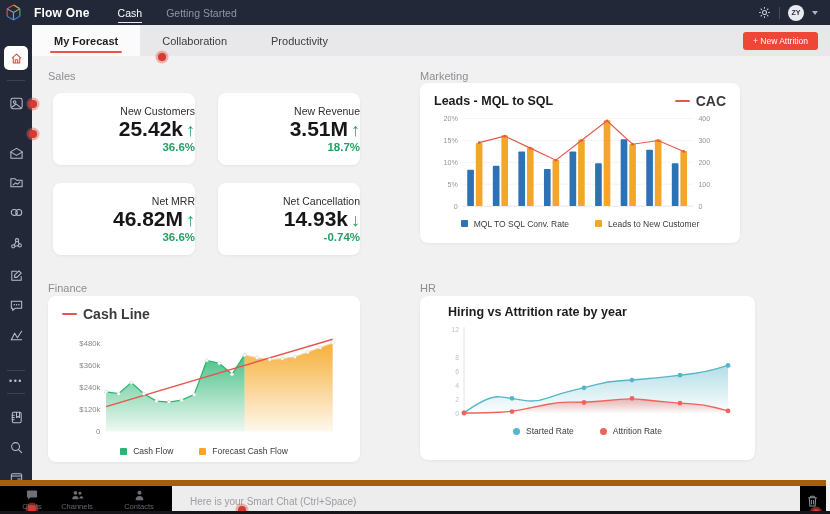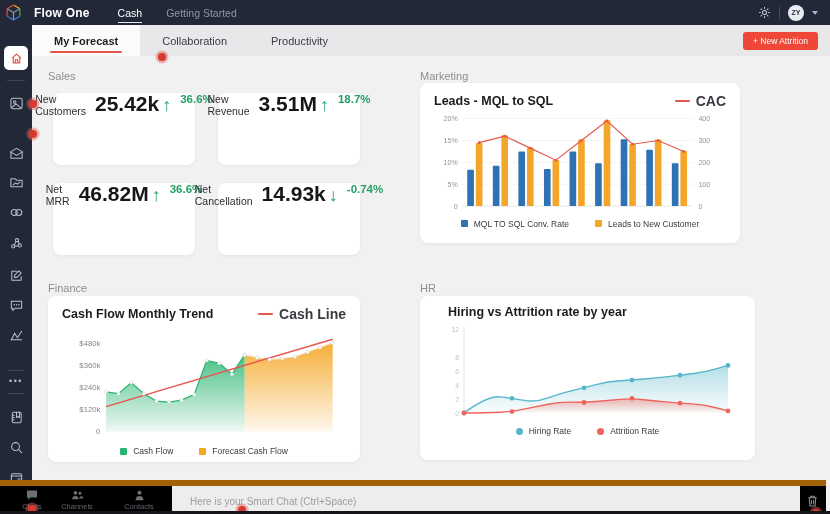--- a/index.html
+++ b/index.html
@@ -33,21 +33,21 @@
   .tab.active { background:#fbfbfc; color:#1e1e22; font-weight:700; }
   .tab.active::after { content:""; position:absolute; left:18px; right:18px; bottom:3px; height:2px; background:#e8554a; border-radius:1px; }
   .new-dash { position:absolute; right:12px; top:7px; height:18px; background:#ee4637; color:#ffffff; font-size:8.5px; border:none; border-radius:3px; padding:0 10px; cursor:pointer; font-family:"Liberation Sans",sans-serif; }
 
   
   #content { position:absolute; left:32px; top:56px; width:798px; height:424px; background:#f1f1f2; }
   .section-label { position:absolute; font-size:11px; color:#8e8e92; }
   .card { position:absolute; background:#ffffff; border-radius:8px; box-shadow:0 1px 3px rgba(40,40,60,.06); }
 
   
-  .kpi { width:142px; height:72px; display:flex; flex-direction:row; align-items:flex-start; justify-content:center; gap:9px; }
+  .kpi { width:142px; height:72px; display:flex; flex-direction:column; align-items:flex-end; justify-content:center; gap:1px; }
   .kpi-title { font-size:10.5px; color:#2e2e33; }
   .kpi-value { font-size:21px; font-weight:700; color:#17171a; line-height:1.05; }
   .kpi-arrow { color:#23a164; font-size:18px; font-weight:700; margin-left:3px; }
   .kpi-delta { font-size:11.5px; font-weight:700; color:#23a164; }
 
   
   .chart-card { padding:10px 14px 6px 14px; display:flex; flex-direction:column; }
   .chart-head { display:flex; align-items:center; justify-content:space-between; margin-bottom:2px; }
   .chart-title { font-size:12.5px; font-weight:700; color:#1c1c20; }
   .legend { display:flex; align-items:center; gap:6px; font-size:8.5px; color:#3a3a40; }
@@ -311,21 +311,20 @@
           </div>
         <div class="legend">
             <span class="sw-sq" style="background:#f4a62a"></span>
             <span>Leads to New Customer</span>
           </div>
       </div>
     </div>
 
     <div class="card chart-card" style="left:16px;top:240px;width:312px;height:166px">
       <div class="chart-head">
-        <div class="chart-title">Cash Flow Monthly Trend</div>
         <div class="legend">
           <span class="sw-line" style="background:#e8554d"></span>
           <b>Cash Line</b>
         </div>
       </div>
       <svg id="fchart" viewBox="0 0 284 126" style="width:100%;height:auto">
           <defs>
             <linearGradient id="gCash" x1="0" y1="0" x2="0" y2="1">
               <stop offset="0%" stop-color="#29b571" stop-opacity="0.85"></stop>
               <stop offset="100%" stop-color="#29b571" stop-opacity="0.08"></stop>
@@ -413,21 +412,21 @@
           <circle cx="30" cy="92" r="2.4" fill="#ee645c"></circle>
           <circle cx="78" cy="90.6" r="2.4" fill="#ee645c"></circle>
           <circle cx="150" cy="81.5" r="2.4" fill="#ee645c"></circle>
           <circle cx="198" cy="77.3" r="2.4" fill="#ee645c"></circle>
           <circle cx="246" cy="82.2" r="2.4" fill="#ee645c"></circle>
           <circle cx="294" cy="89.9" r="2.4" fill="#ee645c"></circle>
         </svg>
       <div class="legend-row">
         <div class="legend">
             <span class="sw-dot" style="background:#56b6c9"></span>
-            <span>Hiring Rate</span>
+            <span>Started Rate</span>
           </div>
         <div class="legend">
             <span class="sw-dot" style="background:#ee645c"></span>
             <span>Attrition Rate</span>
           </div>
       </div>
     </div>
   </div>
 
   <div id="bottombar">

